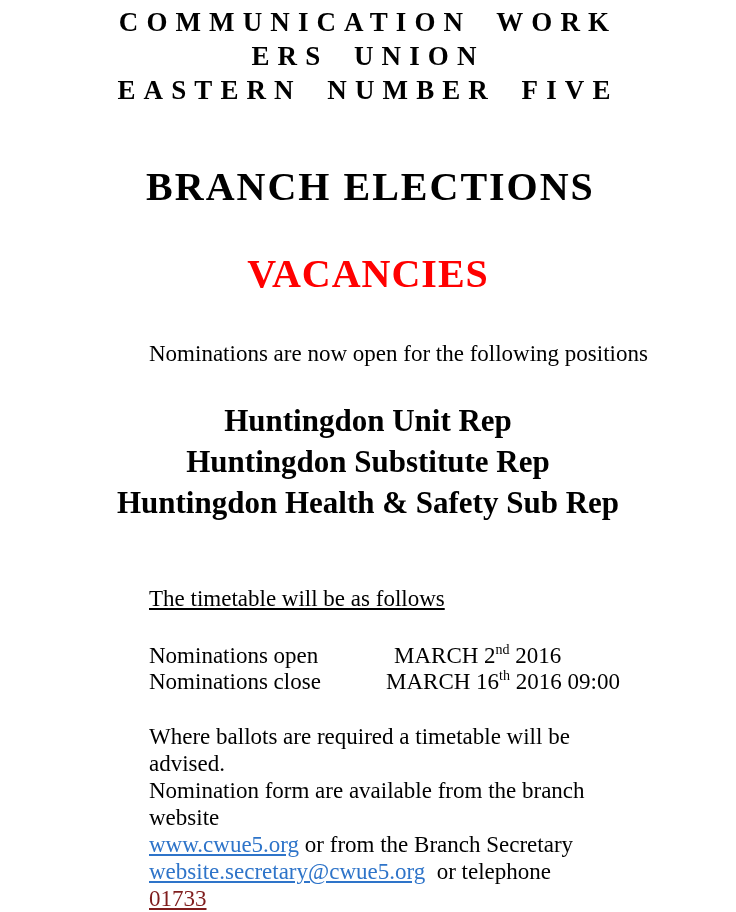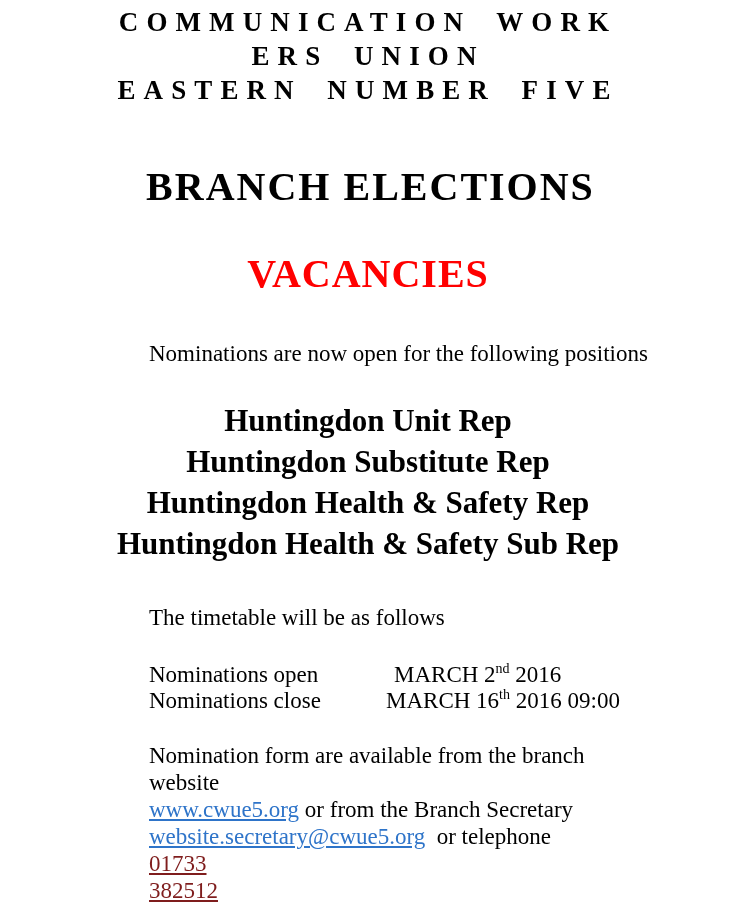--- a/index.html
+++ b/index.html
@@ -46,22 +46,23 @@
     font-size: 23px;
   }
   .positions {
     margin-top: 33px;
     text-align: center;
     font-weight: bold;
     font-size: 31px;
     line-height: 41px;
   }
   .tt-heading {
-    margin: 41px 0 0 115px;
+    margin: 63px 0 0 115px;
     font-size: 23px;
+    text-decoration: underline;
   }
   .tt-rows {
     margin: 31px 0 0 115px;
     font-size: 23px;
     line-height: 26px;
   }
   .tt-row {
     display: flex;
   }
   .tt-label {
@@ -103,37 +104,37 @@
 
   <div class="main-title">BRANCH ELECTIONS</div>
 
   <div class="vacancies-title">VACANCIES</div>
 
   <p class="intro">Nominations are now open for the following positions</p>
 
   <div class="positions">
     <div>Huntingdon Unit Rep</div>
     <div>Huntingdon Substitute Rep</div>
-    <div>Huntingdon Health &amp; Safety Rep</div>
     <div>Huntingdon Health &amp; Safety Sub Rep</div>
   </div>
 
   <p class="tt-heading">The timetable will be as follows</p>
 
   <div class="tt-rows">
     <div class="tt-row">
       <span class="tt-label">Nominations open</span>
       <span class="tt-date"><span>MARCH 2</span><sup class="ord">nd</sup><span> 2016</span></span>
     </div>
     <div class="tt-row">
       <span class="tt-label">Nominations close</span>
       <span class="tt-date"><span>MARCH 16</span><sup class="ord">th</sup><span> 2016 09:00</span></span>
     </div>
   </div>
 
   <div class="body-par">
+    <div><span>Where ballots are required a timetable will be advised.</span></div>
     <div><span>Nomination form are available from the branch website</span></div>
     <div><a class="weblink">www.cwue5.org</a><span> or from the Branch Secretary</span></div>
     <div><a class="weblink">website.secretary@cwue5.org</a><span>&nbsp; or telephone </span><a class="phonelink">01733</a></div>
     <div><a class="phonelink">382512</a></div>
   </div>
 
 </div>
 
 </body></html>

